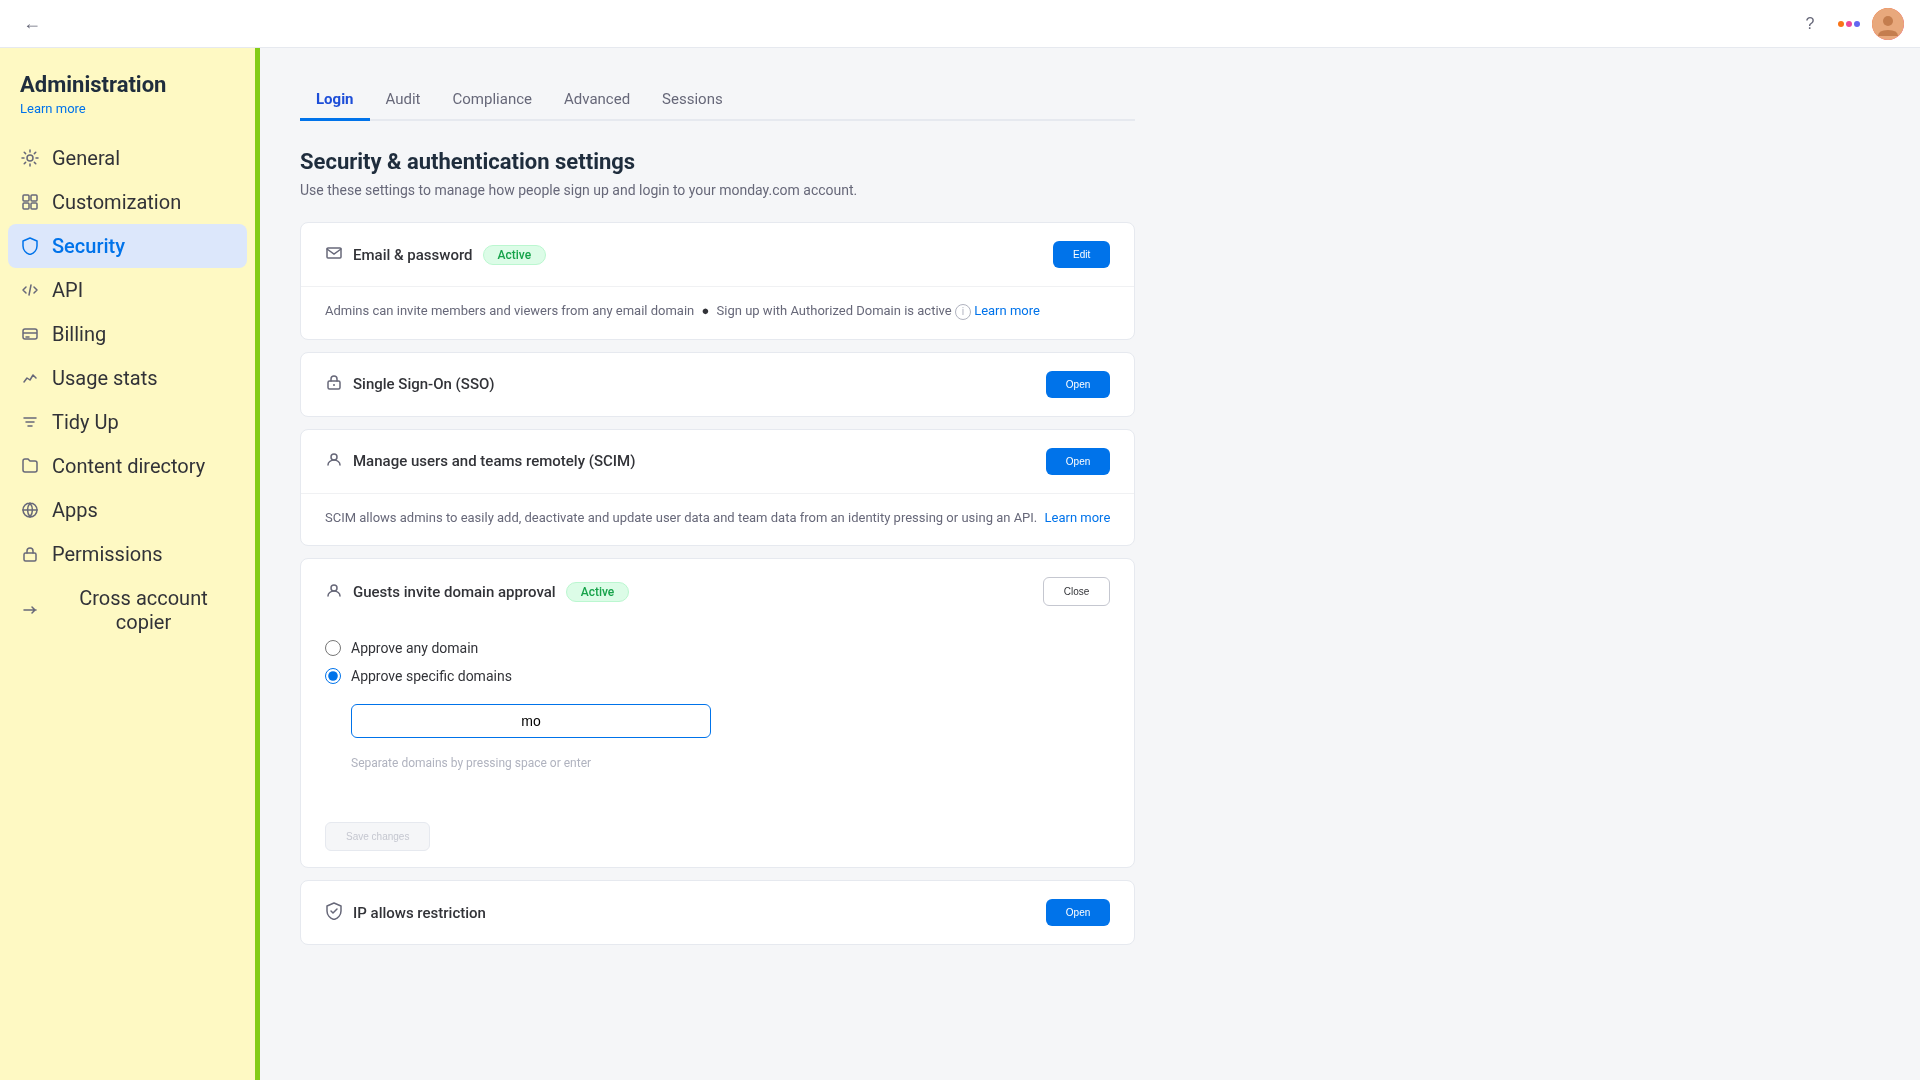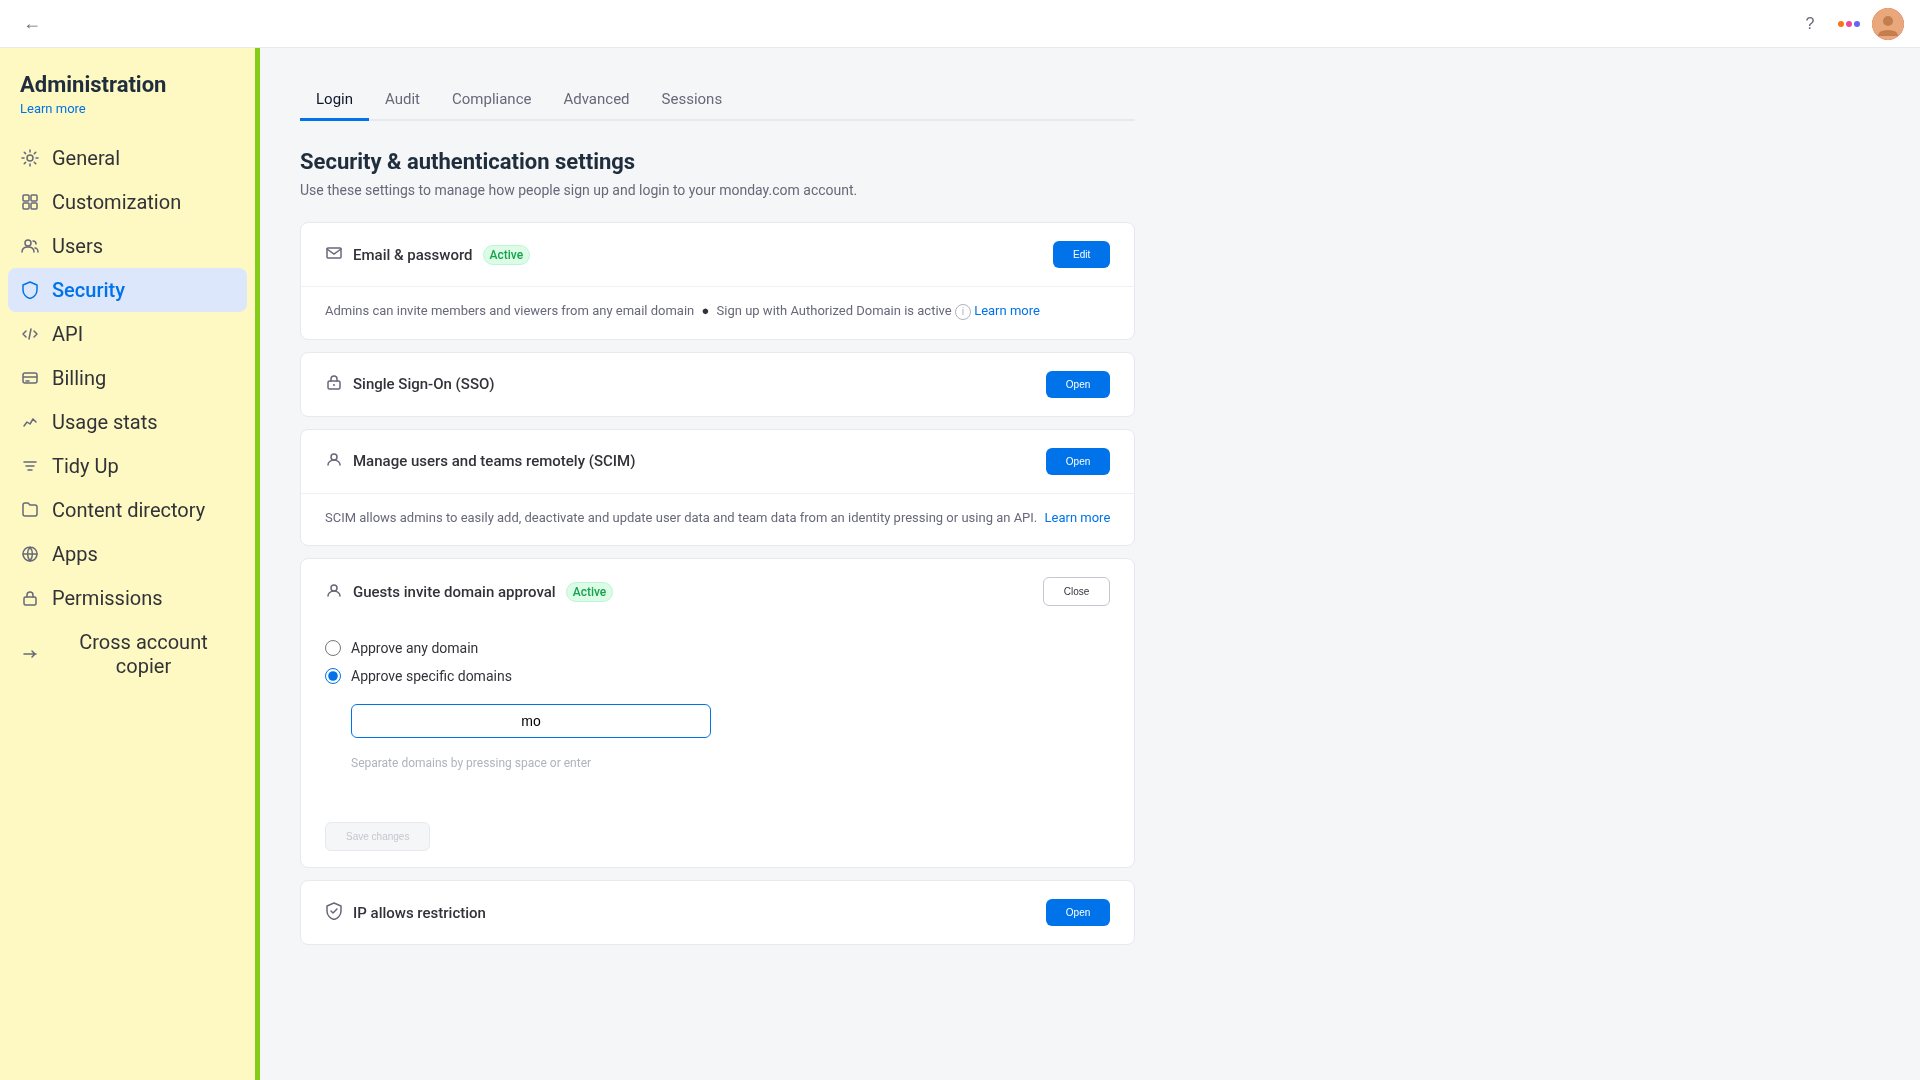--- a/index.html
+++ b/index.html
@@ -25,33 +25,33 @@
     .sidebar-item.active { background: #dce7fb; color: #0073ea; font-weight: 500; border-radius: 8px; margin: 0 8px; padding: 10px 12px; }
     .sidebar-item .icon { width: 20px; height: 20px; display: flex; align-items: center; justify-content: center; color: #676879; flex-shrink: 0; font-size: 16px; }
     .sidebar-item.active .icon { color: #0073ea; }
 
     
     .main { flex: 1; overflow-y: auto; padding: 32px 40px; background: #f5f6f8; }
 
     
     .tabs { display: flex; gap: 0; border-bottom: 2px solid #e6e9ef; margin-bottom: 28px; }
     .tab { padding: 10px 16px; font-size: 15px; color: #676879; cursor: pointer; border-bottom: 3px solid transparent; margin-bottom: -2px; transition: color 0.15s; }
-    .tab.active { color: #0f172a; border-bottom-color: #0073ea; font-weight: 400; }
+    .tab.active { color: #1d4ed8; border-bottom-color: #0073ea; font-weight: 700; }
 
     
     .page-title { font-size: 22px; font-weight: 700; color: #1f2d3d; margin-bottom: 8px; }
     .page-subtitle { font-size: 14px; color: #676879; margin-bottom: 24px; }
 
     
     .card { background: #fff; border: 1px solid #e6e9ef; border-radius: 8px; margin-bottom: 12px; overflow: hidden; }
     .card-header { display: flex; align-items: center; justify-content: space-between; padding: 18px 24px; }
     .card-title-row { display: flex; align-items: center; gap: 10px; }
     .card-title { font-size: 15px; font-weight: 500; color: #323338; }
     .card-icon { color: #676879; font-size: 15px; }
-    .badge { display: inline-flex; align-items: center; padding: 2px 6px; border-radius: 12px; font-size: 12px; font-weight: 500; }
+    .badge { display: inline-flex; align-items: center; padding: 2px 14px; border-radius: 12px; font-size: 12px; font-weight: 500; }
     .badge-active { background: #dcfce7; color: #16a34a; border: 1px solid #bbf7d0; }
 
     .card-body { padding: 0 24px 18px; border-top: 1px solid #f0f1f3; }
     .card-body-text { font-size: 13px; color: #676879; padding-top: 14px; line-height: 1.5; }
     .card-body-text .dot { color: #323338; margin: 0 4px; }
     .card-body-text a { color: #0073ea; text-decoration: none; }
 
     
     .btn { padding: 8px 20px; border-radius: 6px; font-size: 10px; font-weight: 500; cursor: pointer; border: none; transition: background 0.15s; }
     .btn-primary { background: #0073ea; color: #fff; }
@@ -119,30 +119,20 @@
         <svg width="18" height="18" viewBox="0 0 18 18" fill="none">
             <rect x="2" y="2" width="6" height="6" rx="1" stroke="#676879" stroke-width="1.5"></rect>
             <rect x="10" y="2" width="6" height="6" rx="1" stroke="#676879" stroke-width="1.5"></rect>
             <rect x="2" y="10" width="6" height="6" rx="1" stroke="#676879" stroke-width="1.5"></rect>
             <rect x="10" y="10" width="6" height="6" rx="1" stroke="#676879" stroke-width="1.5"></rect>
           </svg>
       </span>
       <span>Customization</span>
     </div>
 
-    <div class="sidebar-item">
-      <span class="icon">
-        <svg width="18" height="18" viewBox="0 0 18 18" fill="none">
-            <circle cx="7" cy="6" r="3" stroke="#676879" stroke-width="1.5"></circle>
-            <path d="M1 15c0-3.314 2.686-5 6-5s6 1.686 6 5" stroke="#676879" stroke-width="1.5" stroke-linecap="round"></path>
-            <path d="M12 4c1.657 0 3 1.343 3 3M17 15c0-2.209-1.343-4-3-4" stroke="#676879" stroke-width="1.5" stroke-linecap="round"></path>
-          </svg>
-      </span>
-      <span>Users</span>
-    </div>
 
     <div class="sidebar-item active">
       <span class="icon">
         <svg width="18" height="18" viewBox="0 0 18 18" fill="none">
             <path d="M9 1L2 4v5c0 4 3 7.5 7 8.5C13 16.5 16 13 16 9V4L9 1z" stroke="#0073ea" stroke-width="1.5" stroke-linejoin="round" fill="none"></path>
           </svg>
       </span>
       <span>Security</span>
     </div>
 

